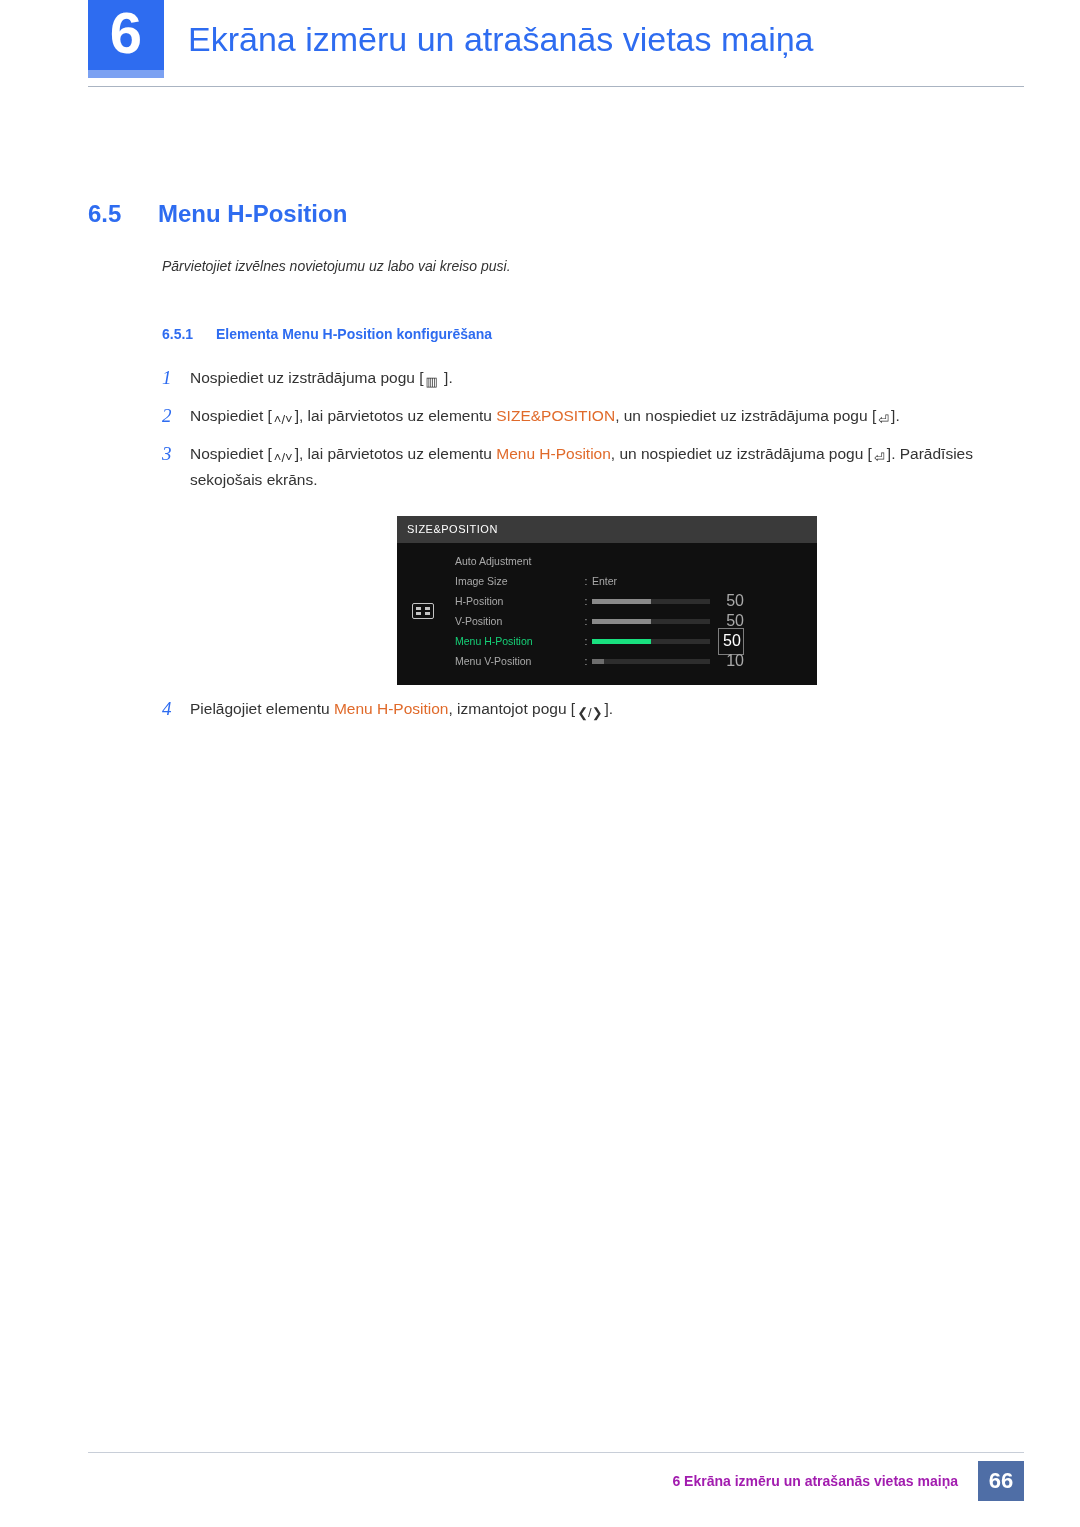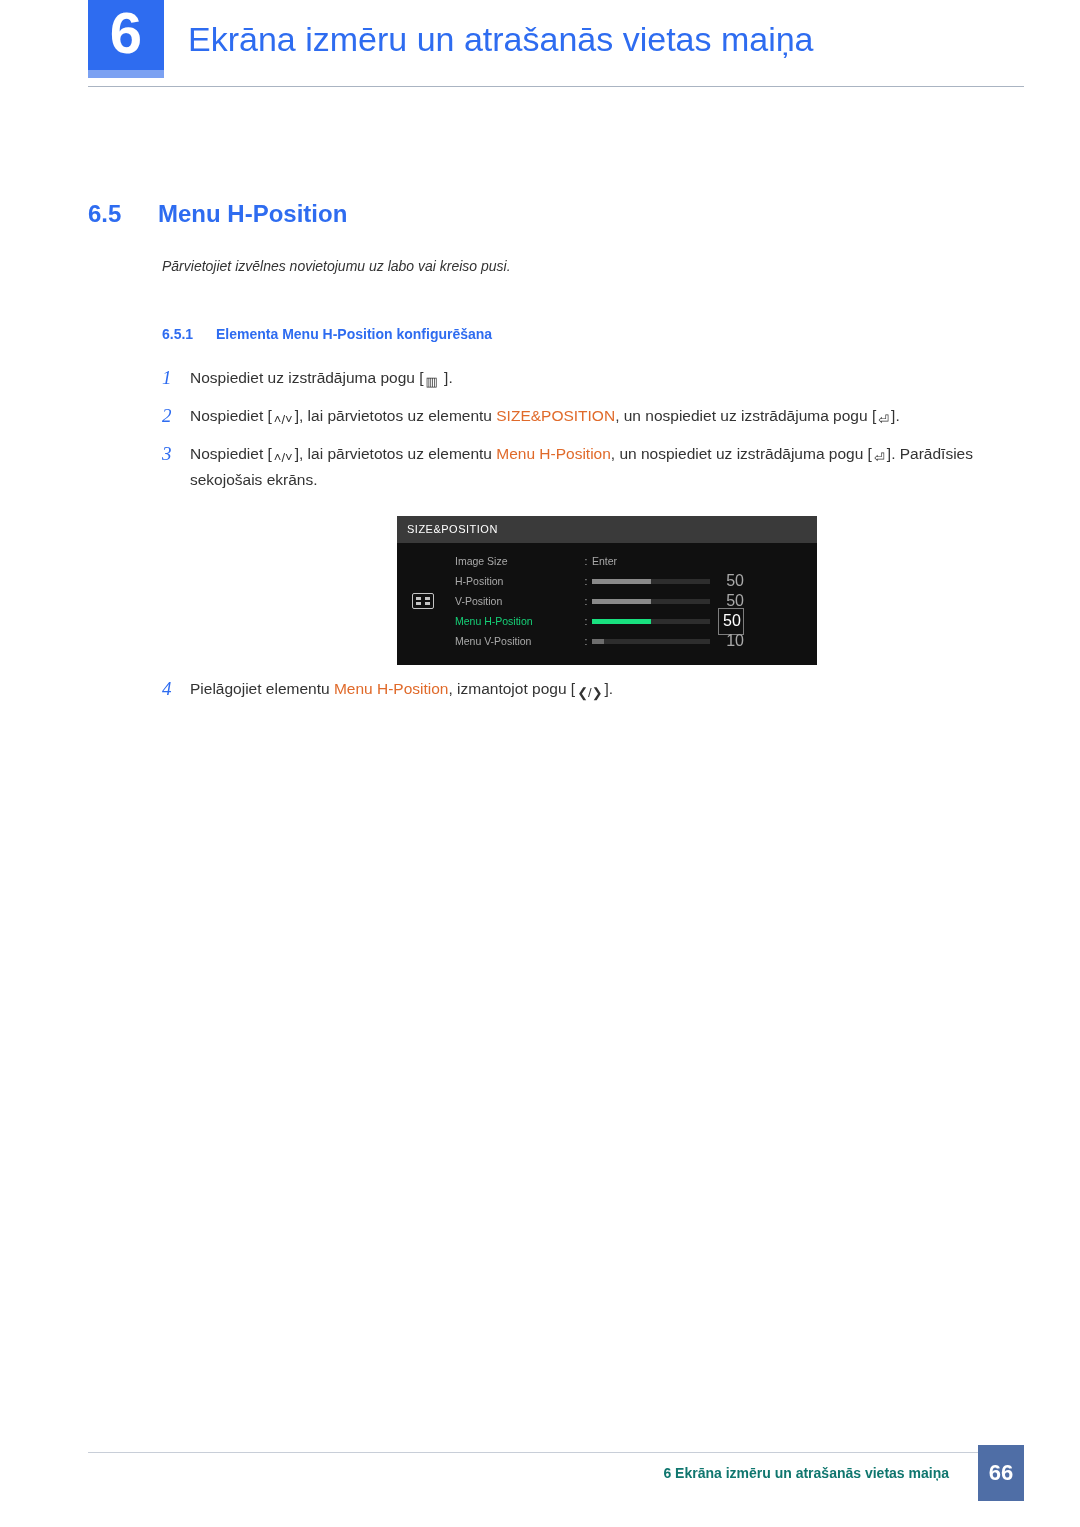--- a/index.html
+++ b/index.html
@@ -162,26 +162,26 @@
   }
   .osd-foot span.adj::before { border: none; padding: 0; font-size: 11px; }
   .osd-foot span.ent::before { border: none; padding: 0; font-size: 11px; content: "↵"; }
 
   
   .pgfoot {
     position: absolute; right: 56px; bottom: 26px;
     display: flex; align-items: center; gap: 0;
   }
   .pgfoot .txt {
-    font-size: 14px; font-weight: 700; color: #0f766e;
-    padding-right: 29px;
+    font-size: 14px; font-weight: 700; color: #a21caf;
+    padding-right: 20px;
     margin-left: 6px;
   }
   .pgfoot .pn {
-    width: 46px; height: 56px;
+    width: 46px; height: 40px;
     background: #4f6ea6;
     color: #fff;
     font-size: 22px;
     font-weight: 700;
     display: flex; align-items: center; justify-content: center;
   }
   .pgfoot-div {
     position: absolute; left: 88px; right: 56px; bottom: 74px;
     border-top: 1px solid #c8ced8;
   }
@@ -220,20 +220,23 @@
 
     
     <div class="osd">
       <div class="osd-title">SIZE&amp;POSITION</div>
       <div class="osd-body">
         <div class="osd-left">
           <div class="osd-left-icon"></div>
         </div>
         <div class="osd-rows">
           <div class="osd-row">
+            <span class="lbl">Auto Adjustment</span>
+          </div>
+          <div class="osd-row">
             <span class="lbl">Image Size</span>
             <span class="colon">:</span>
             <span class="val">Enter</span>
           </div>
           <div class="osd-row">
             <span class="lbl">H-Position</span>
             <span class="colon">:</span>
             <span class="val">
               <span class="bar">
                   <span class="seg1" style="width:50%"></span>

